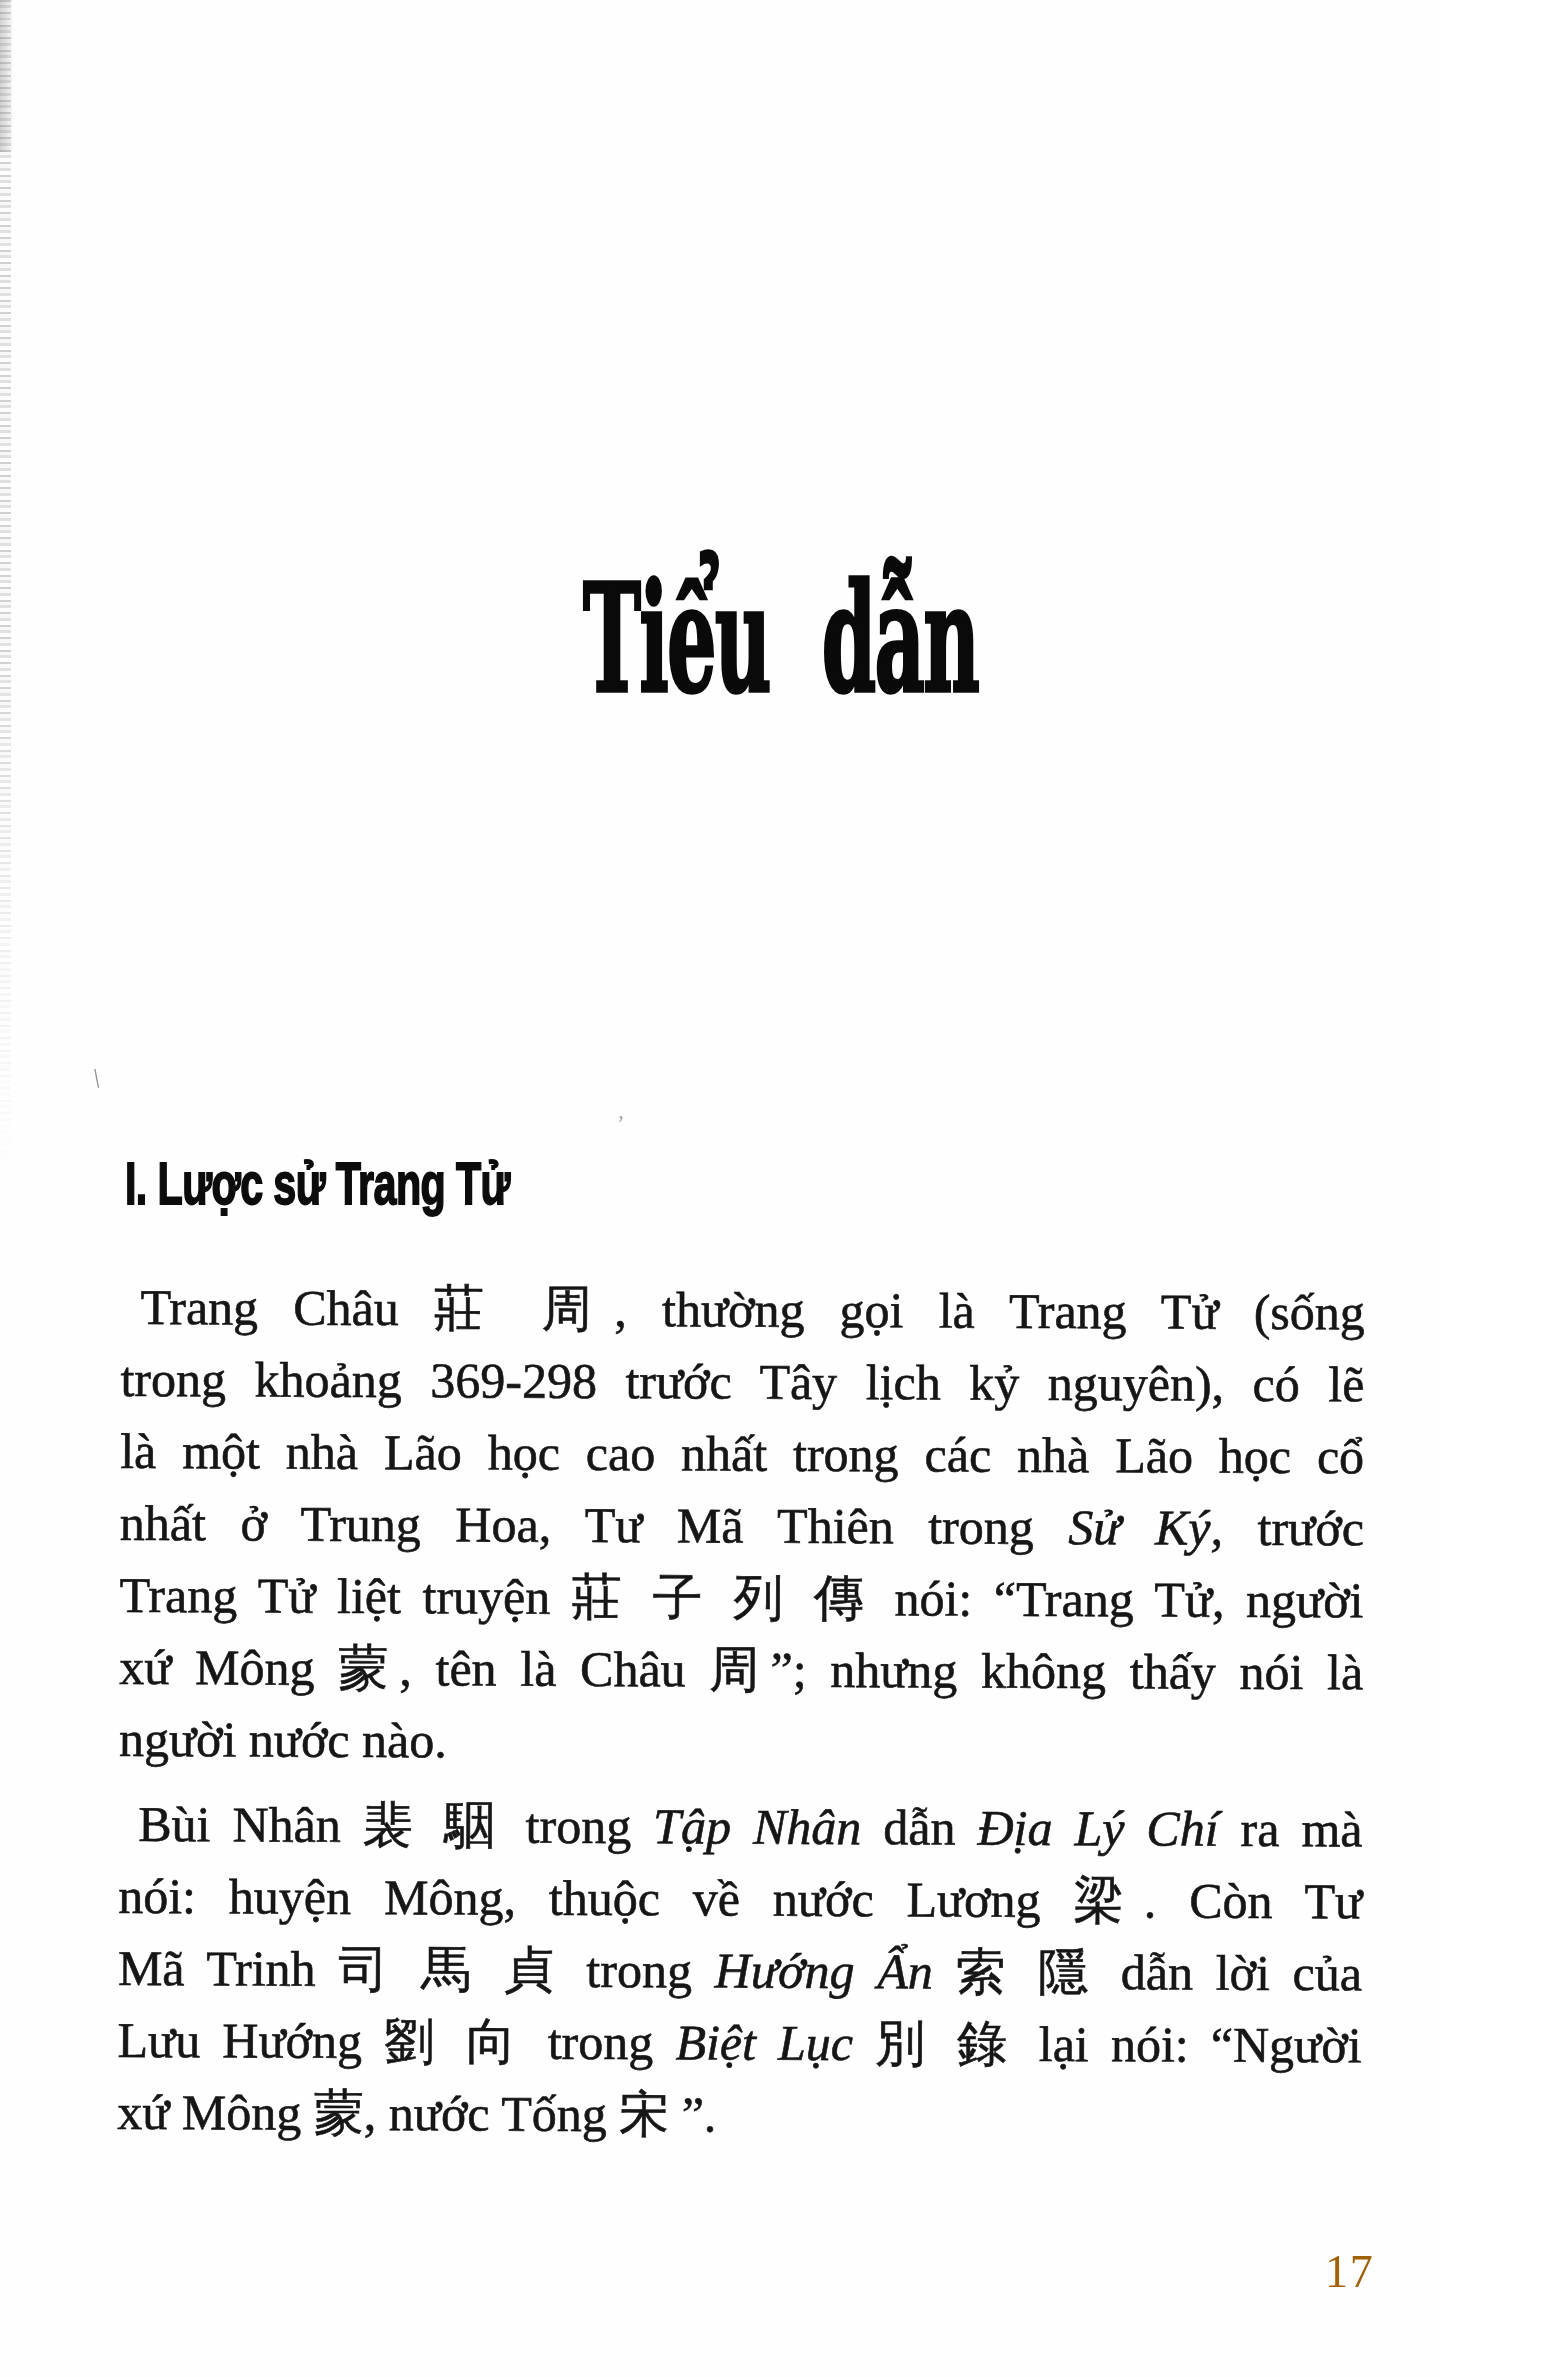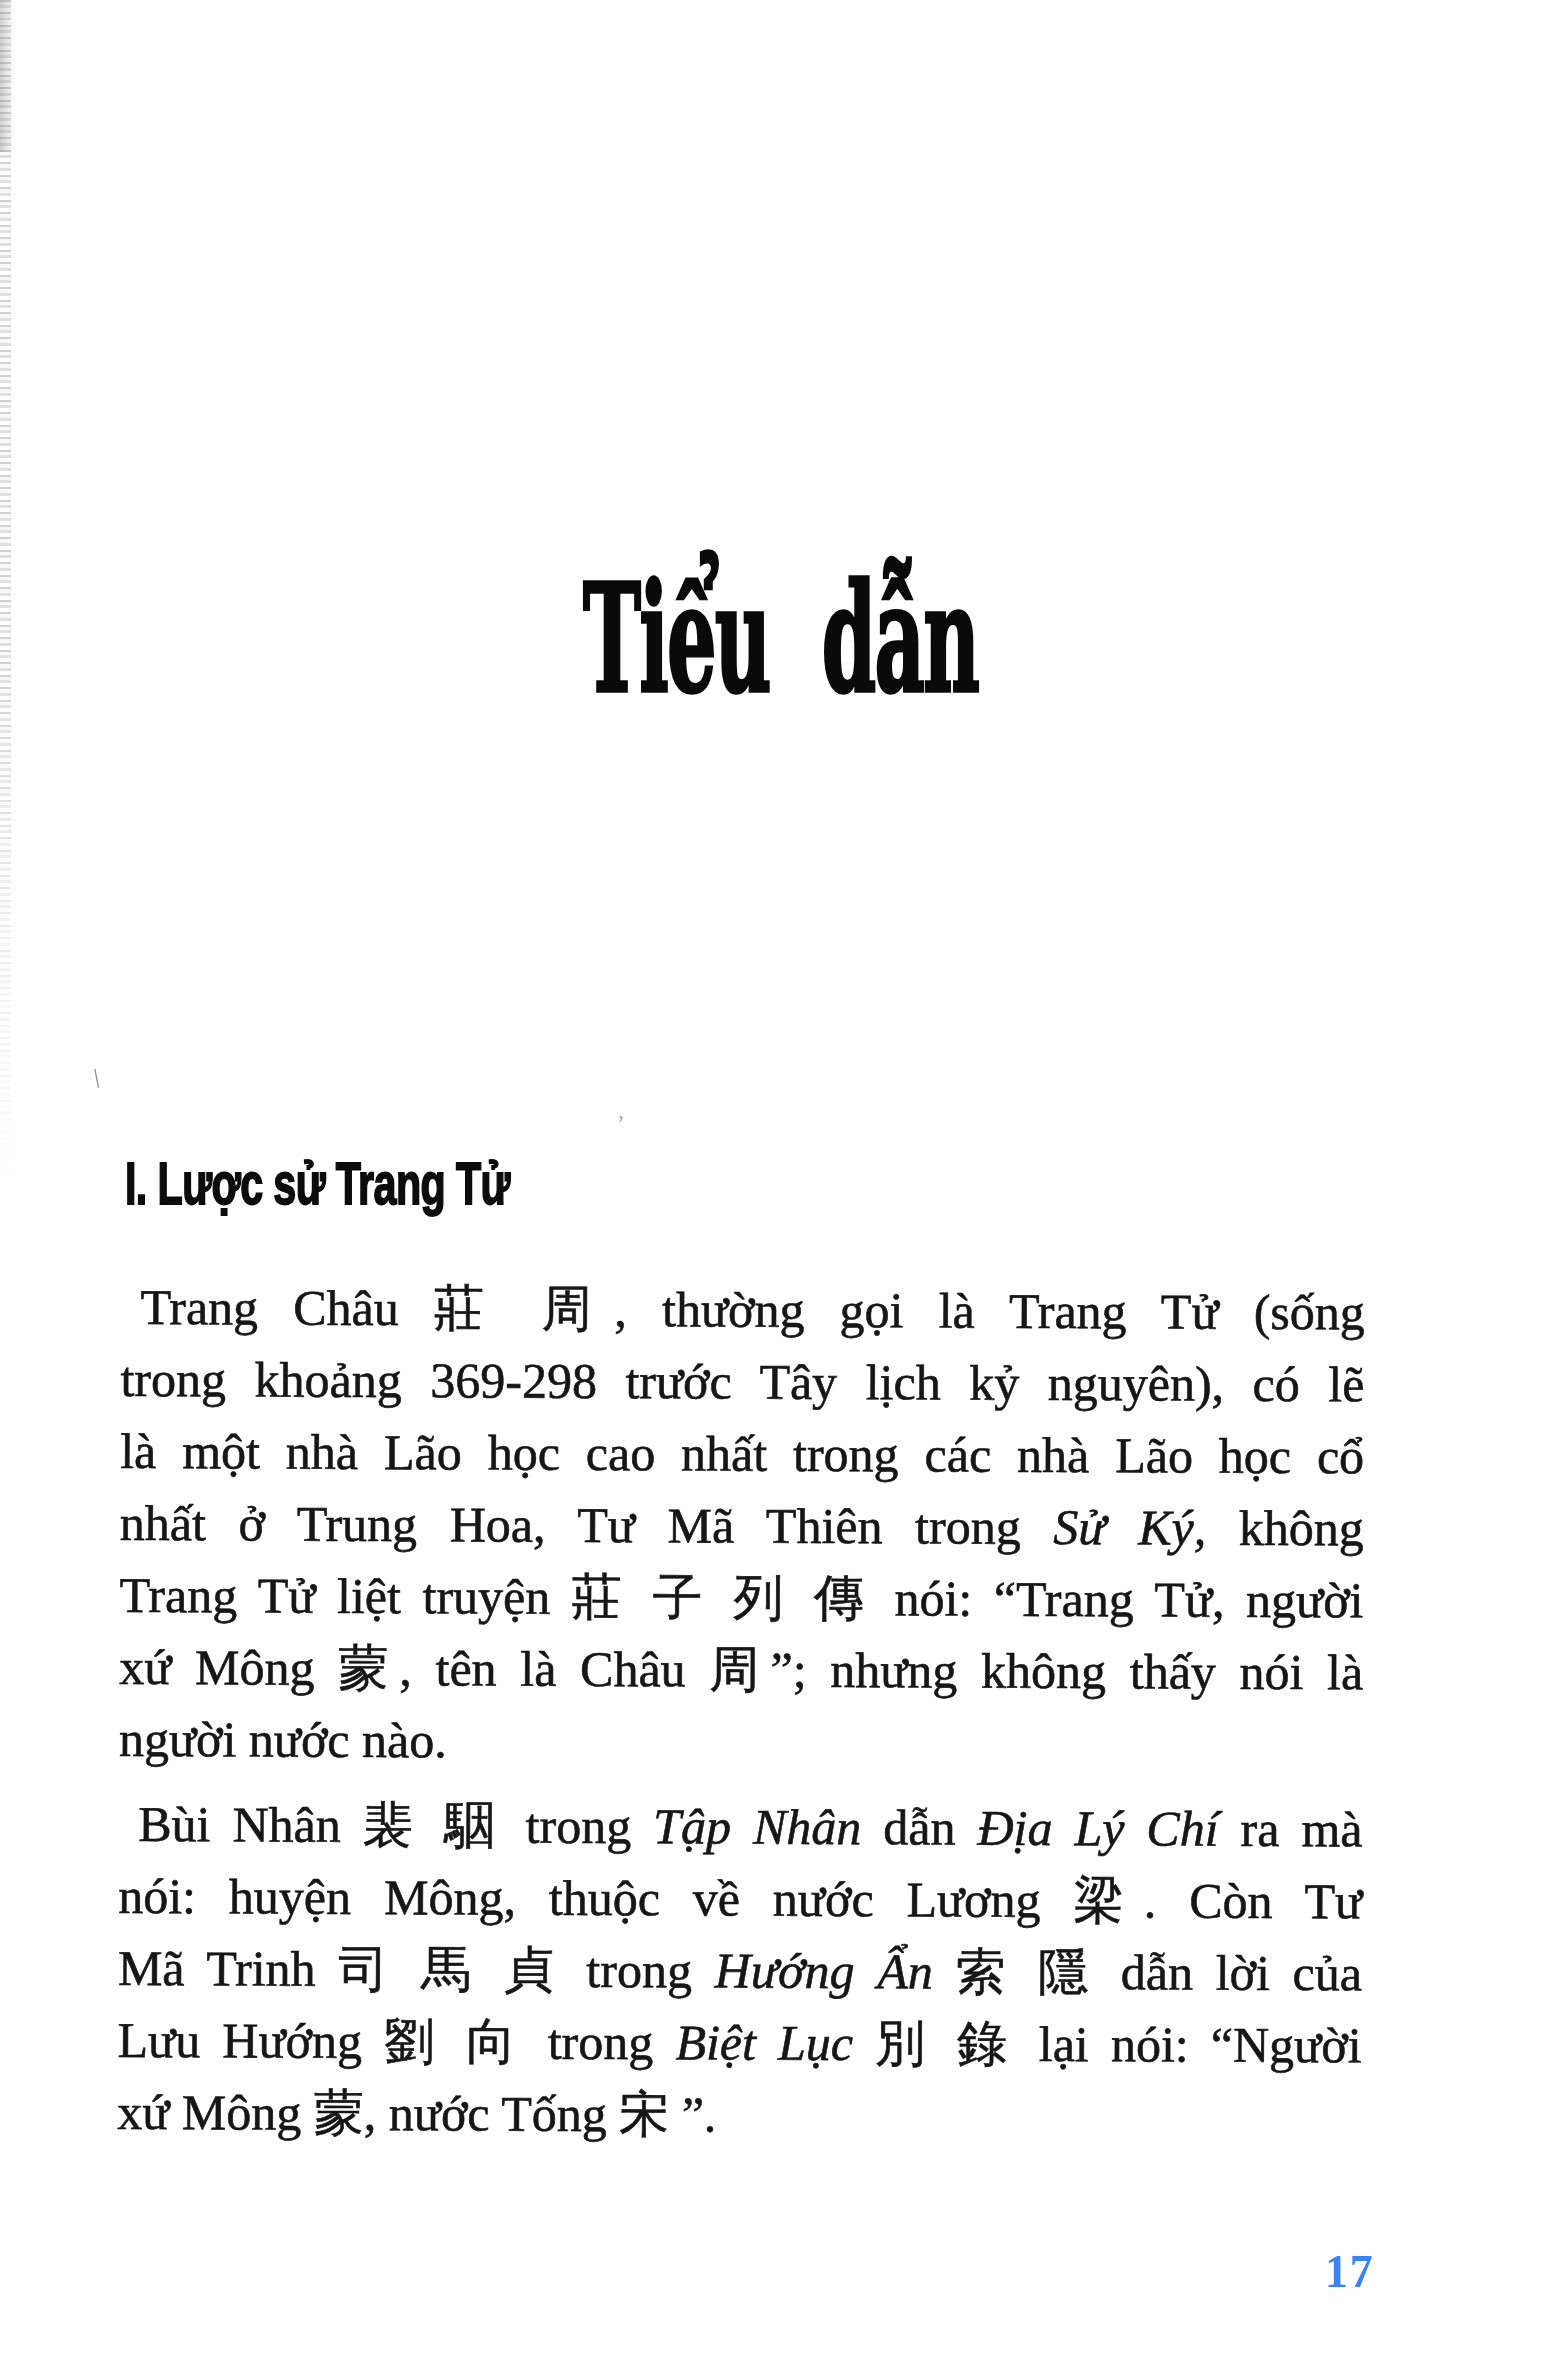--- a/index.html
+++ b/index.html
@@ -73,22 +73,22 @@
     text-align-last:justify;
     overflow:visible;
   }
   .body-line.last-line{text-align-last:left;}
   .body-line.first-line{text-indent:19.7px;}
   .em{font-style:italic;}
 
   
   .page-number{
     position:absolute;left:1325px;top:2245px;
-    font-size:46px;font-weight:bold;
-    color:#3b82f6;letter-spacing:1.8px;
+    font-size:46px;font-weight:normal;
+    color:#a16207;letter-spacing:1.8px;
   }
 
   
   .speck{position:absolute;color:#9a9a9a;font-size:27px;line-height:1;}
   .speck-1{left:93px;top:1065px;transform:rotate(8deg);color:#8f8f8f;}
   .speck-2{left:617px;top:1112px;color:#a8a8a8;font-size:23px;}
 </style>
 </head>
 <body>
 
@@ -102,21 +102,21 @@
   <span class="speck speck-1">\</span>
   <span class="speck speck-2">’</span>
 
   <div class="heading">I. Lược sử Trang Tử</div>
 
   <div class="body-block">
       <div class="paragraph">
         <div class="body-line first-line"><span>Trang Châu 莊 周,  thường gọi là Trang Tử (sống</span></div>
         <div class="body-line"><span>trong khoảng 369-298 trước Tây lịch kỷ nguyên), có lẽ</span></div>
         <div class="body-line"><span>là một nhà Lão học cao nhất trong các nhà Lão học cổ</span></div>
-        <div class="body-line"><span>nhất ở Trung Hoa, Tư Mã Thiên trong </span><span class="em">Sử Ký,</span><span> không</span></div>
+        <div class="body-line"><span>nhất ở Trung Hoa, Tư Mã Thiên trong </span><span class="em">Sử Ký,</span><span> trước</span></div>
         <div class="body-line"><span>Trang Tử liệt truyện 莊 子 列 傳 nói: “Trang Tử, người</span></div>
         <div class="body-line"><span>xứ Mông 蒙,  tên là Châu 周”; nhưng không thấy nói là</span></div>
         <div class="body-line last-line"><span>người nước nào.</span></div>
       </div>
       <div class="paragraph paragraph-gap">
         <div class="body-line first-line"><span>Bùi Nhân 裴 駰 trong </span><span class="em">Tập Nhân</span><span> dẫn </span><span class="em">Địa Lý Chí</span><span> ra mà</span></div>
         <div class="body-line"><span>nói: huyện Mông, thuộc về nước Lương 梁.  Còn Tư</span></div>
         <div class="body-line"><span>Mã Trinh 司 馬 貞 trong </span><span class="em">Hướng Ẩn</span><span> 索 隱 dẫn lời của</span></div>
         <div class="body-line"><span>Lưu Hướng 劉 向 trong </span><span class="em">Biệt Lục</span><span> 別 錄 lại nói: “Người</span></div>
         <div class="body-line last-line"><span>xứ Mông 蒙,  nước Tống 宋 ”.</span></div>

